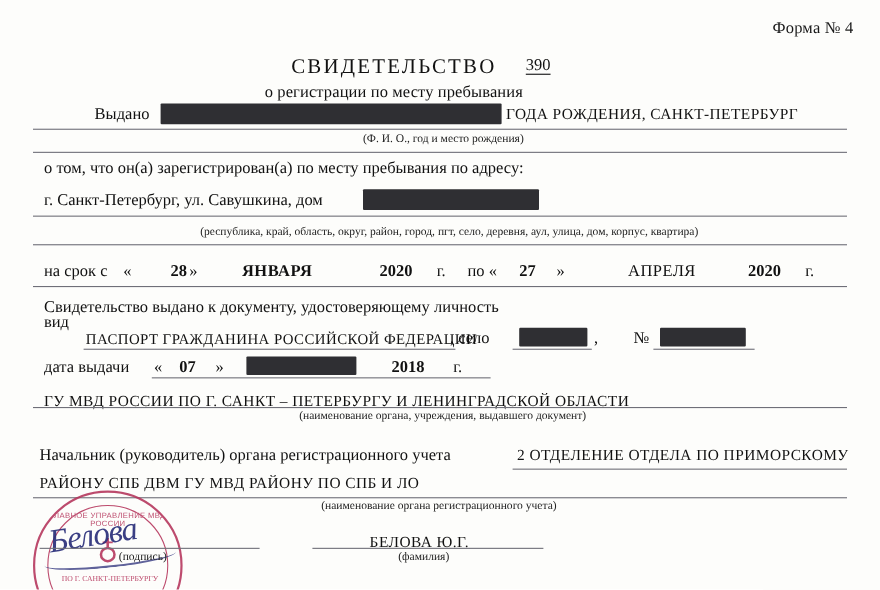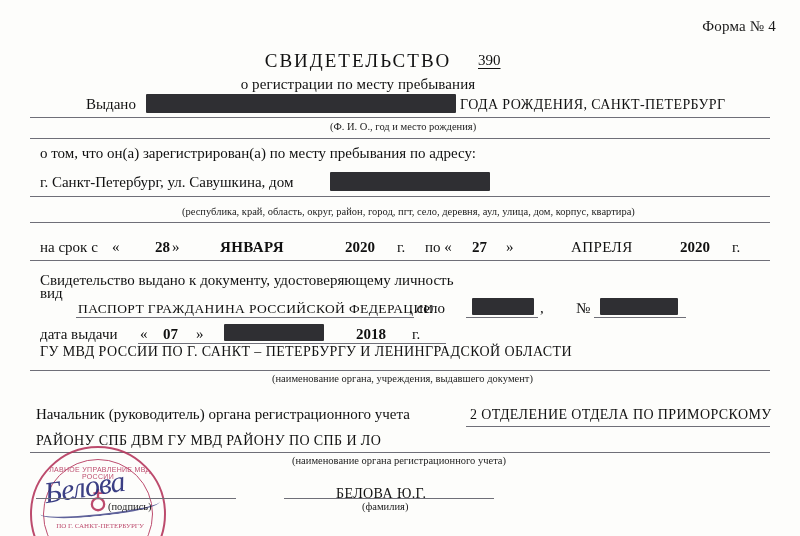--- a/index.html
+++ b/index.html
@@ -218,21 +218,21 @@
 
   <div class="t" style="left:40px; top:326px;">дата выдачи</div>
   <div class="t" style="left:140px; top:326px;">«</div>
   <div class="t" style="left:163px; top:326px; font-weight:bold;">07</div>
   <div class="t" style="left:196px; top:326px;">»</div>
   <div class="redact" style="left:224px; top:324px; width:100px; height:17px;"></div>
   <div class="t" style="left:356px; top:326px; font-weight:bold;">2018</div>
   <div class="t" style="left:412px; top:326px;">г.</div>
   <div class="line" style="left:138px; top:343px; width:308px;"></div>
 
-  <div class="t caps" style="left:40px; top:344px; font-size:14px;">ГУ  МВД  РОССИИ  ПО  Г. САНКТ – ПЕТЕРБУРГУ  И  ЛЕНИНГРАДСКОЙ ОБЛАСТИ</div>
+  <div class="t caps" style="left:40px; top:358px; font-size:14px;">ГУ  МВД  РОССИИ  ПО  Г. САНКТ – ПЕТЕРБУРГУ  И  ЛЕНИНГРАДСКОЙ ОБЛАСТИ</div>
   <div class="line" style="left:30px; top:370px; width:740px;"></div>
   <div class="t small" style="left:272px; top:373px;">(наименование органа, учреждения, выдавшего документ)</div>
 
   <div class="t" style="left:36px; top:406px;">Начальник (руководитель) органа регистрационного учета</div>
   <div class="t caps" style="left:470px; top:407px; font-size:14px;">2 ОТДЕЛЕНИЕ ОТДЕЛА  ПО ПРИМОРСКОМУ</div>
   <div class="line" style="left:466px; top:426px; width:304px;"></div>
   <div class="t caps" style="left:36px; top:433px; font-size:14px;">РАЙОНУ  СПБ ДВМ  ГУ  МВД  РАЙОНУ  ПО СПБ  И  ЛО</div>
   <div class="line" style="left:30px; top:452px; width:740px;"></div>
   <div class="t small" style="left:292px; top:455px;">(наименование органа регистрационного учета)</div>
 

